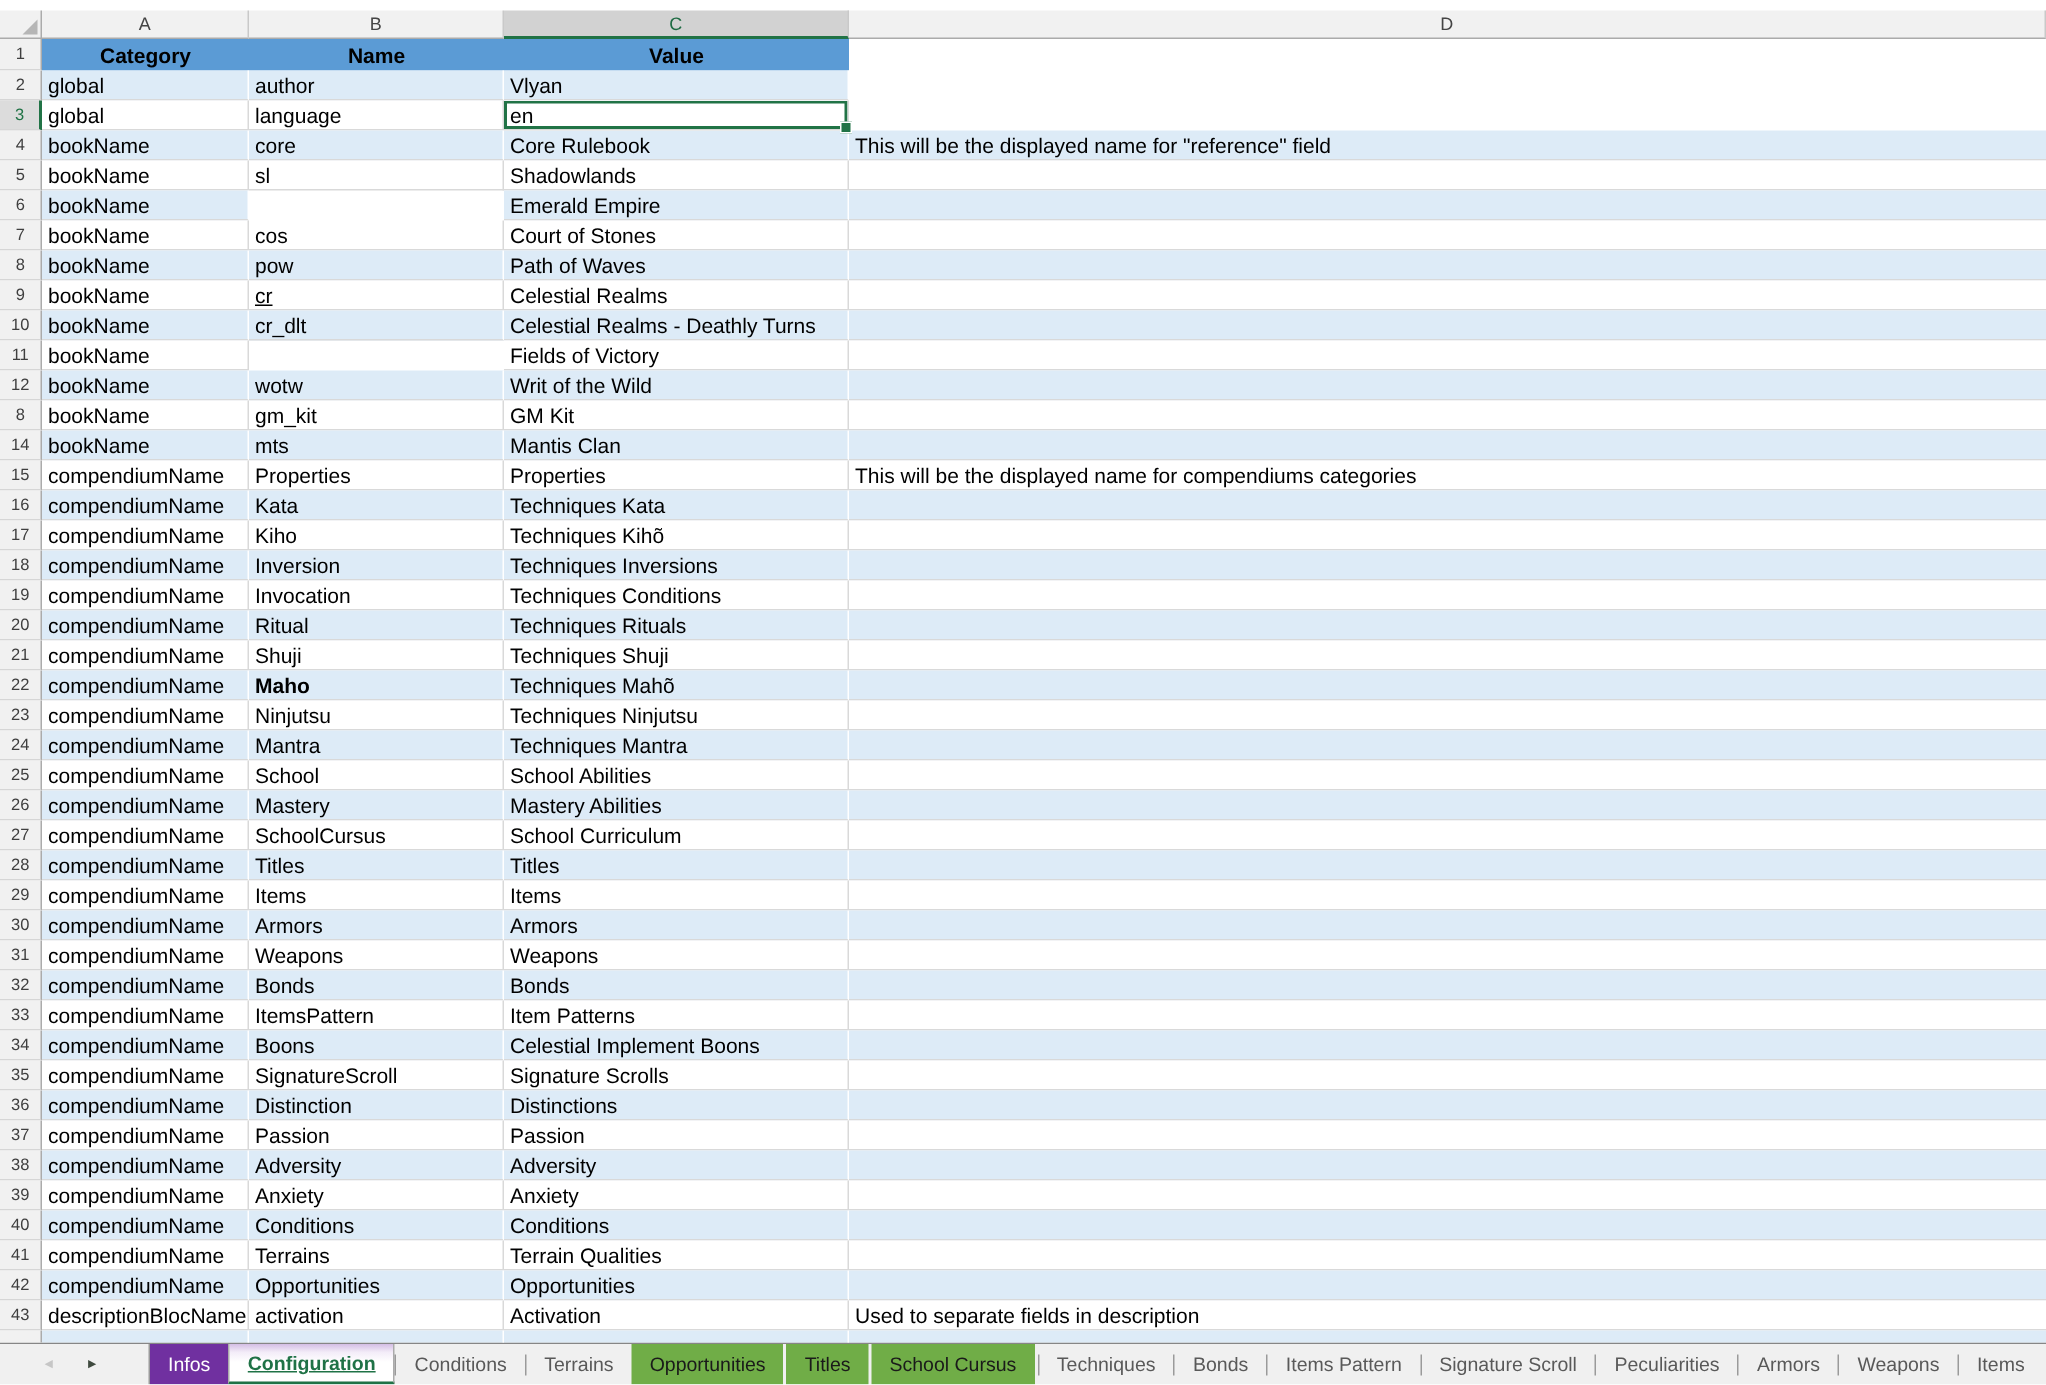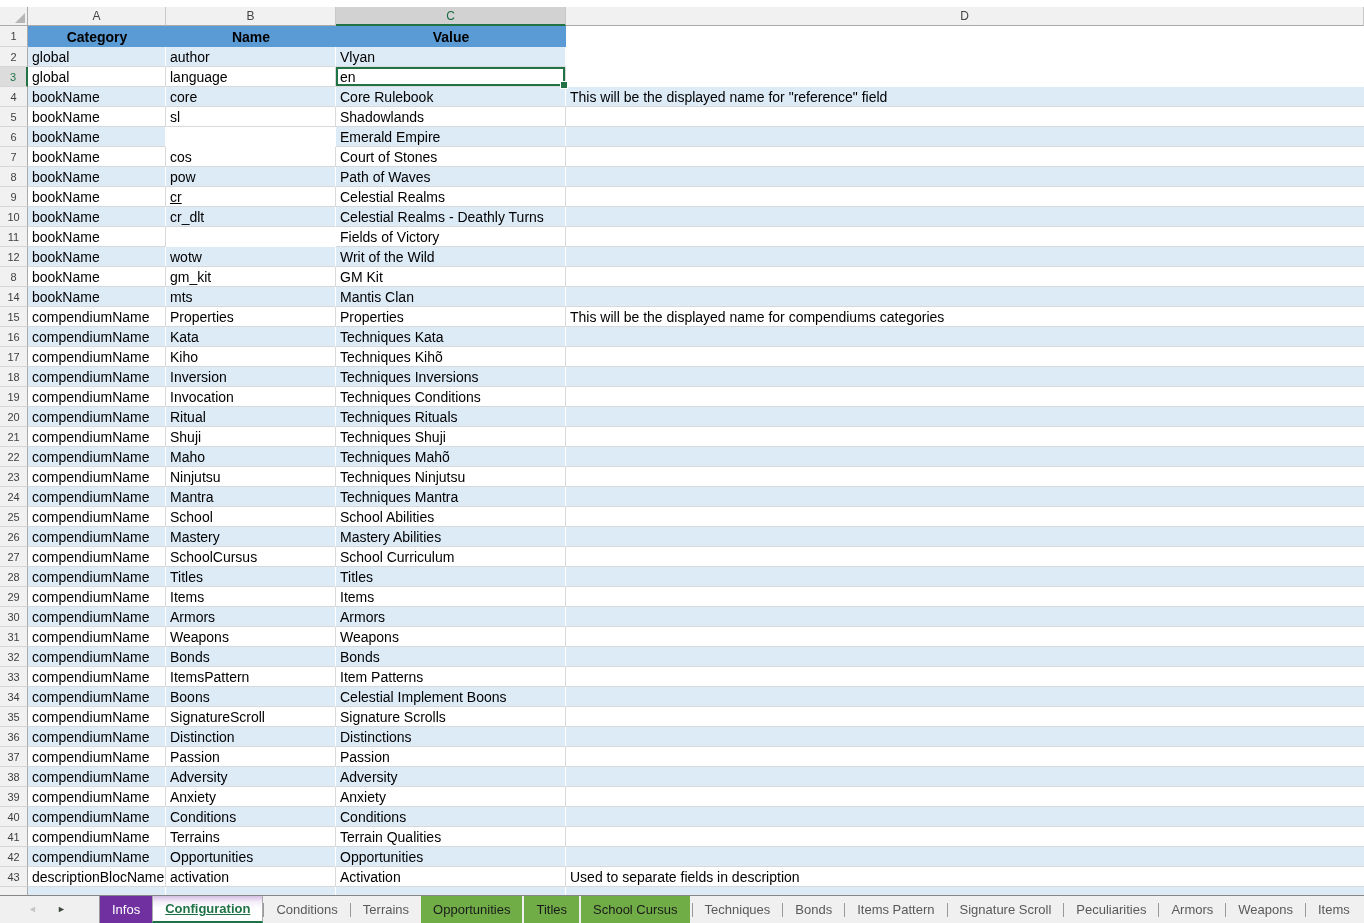--- a/index.html
+++ b/index.html
@@ -218,21 +218,21 @@
       <div class="row plain">
         <div class="rh">21</div>
         <div class="cell" style="width: 138px;">compendiumName</div>
         <div class="cell" style="width: 170px;">Shuji</div>
         <div class="cell" style="width: 230px;">Techniques Shuji</div>
         <div class="cell last" style="width: 798px;"></div>
       </div>
       <div class="row banded">
         <div class="rh">22</div>
         <div class="cell" style="width: 138px;">compendiumName</div>
-        <div class="cell" style="width: 170px;">Maho</div>
+        <div class="cell" style="width: 170px; font-weight: bold;">Maho</div>
         <div class="cell" style="width: 230px;">Techniques Mahõ</div>
         <div class="cell last" style="width: 798px;"></div>
       </div>
       <div class="row plain">
         <div class="rh">23</div>
         <div class="cell" style="width: 138px;">compendiumName</div>
         <div class="cell" style="width: 170px;">Ninjutsu</div>
         <div class="cell" style="width: 230px;">Techniques Ninjutsu</div>
         <div class="cell last" style="width: 798px;"></div>
       </div>

